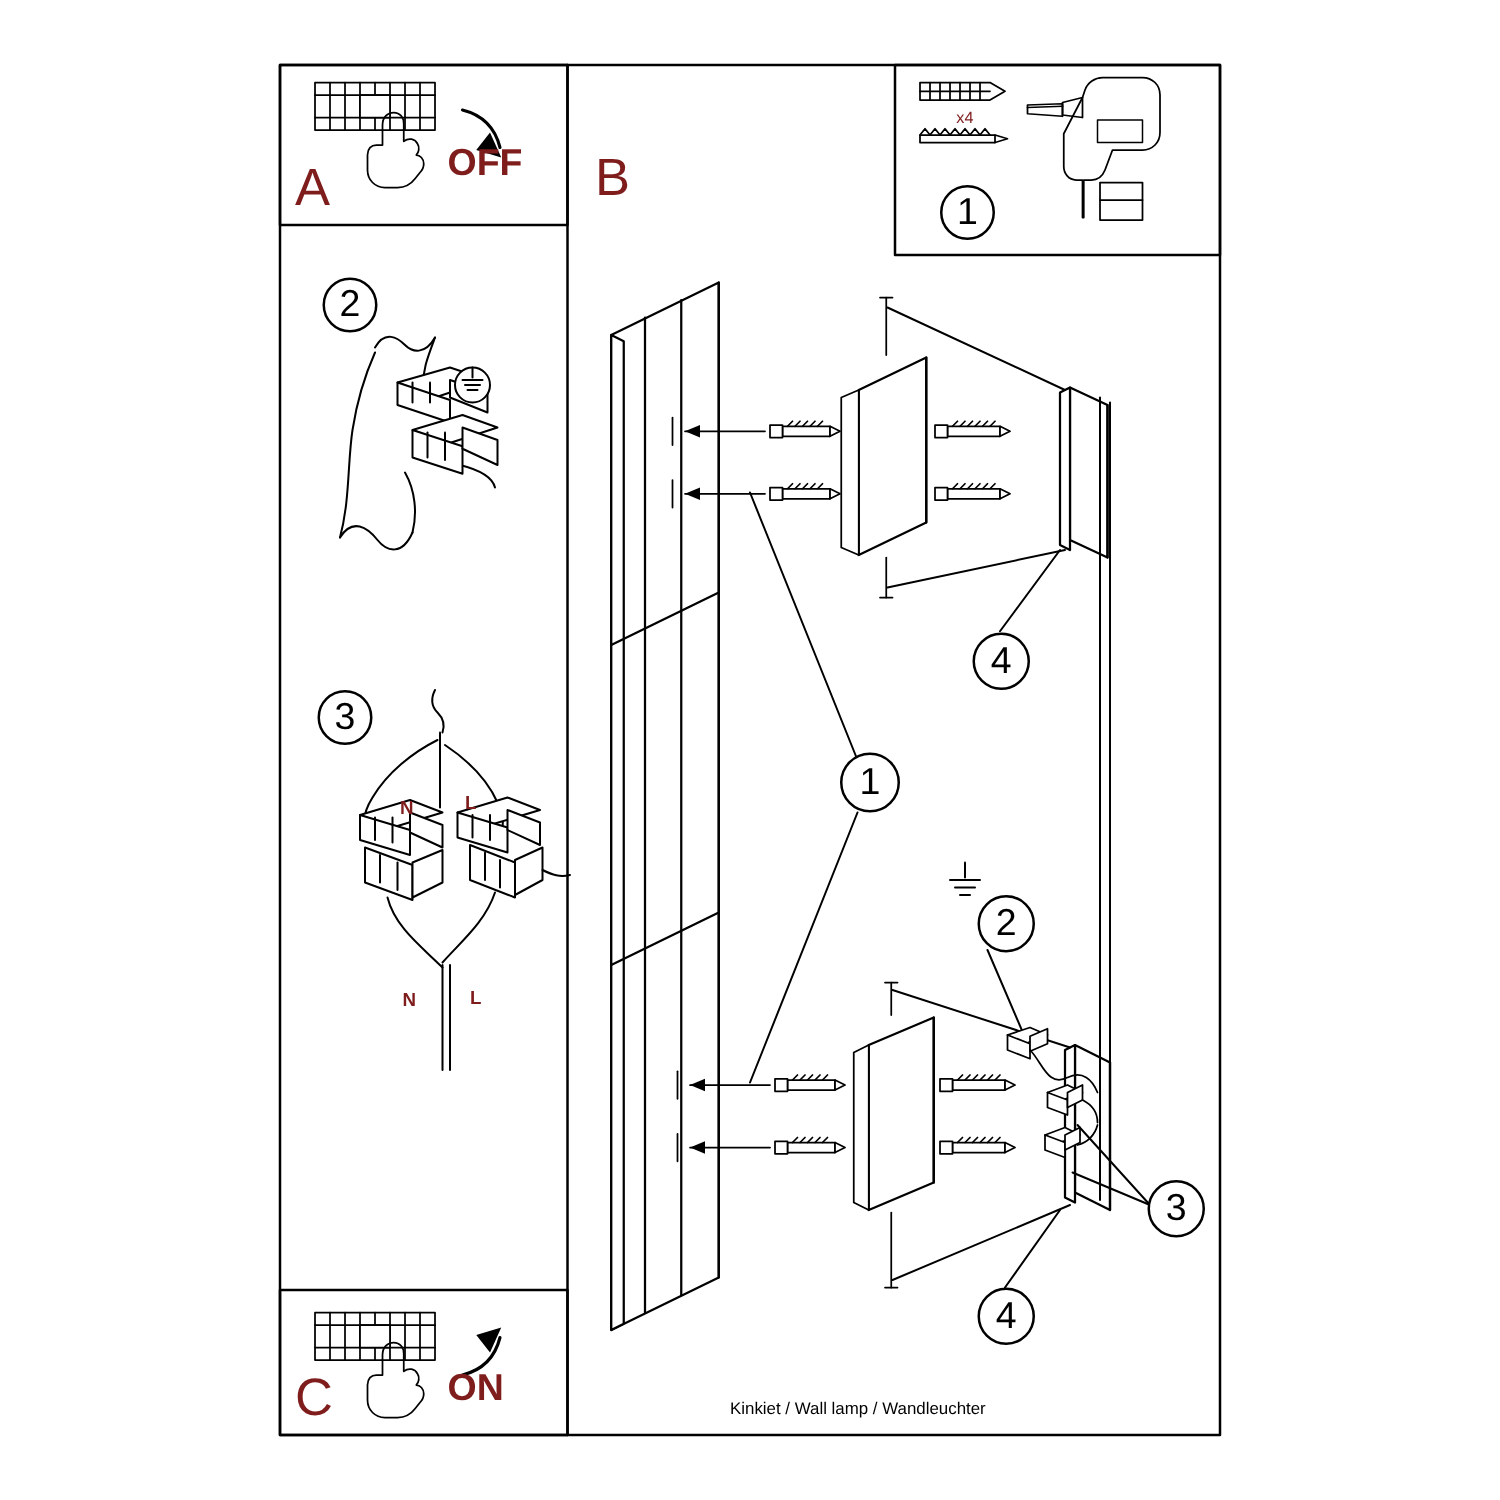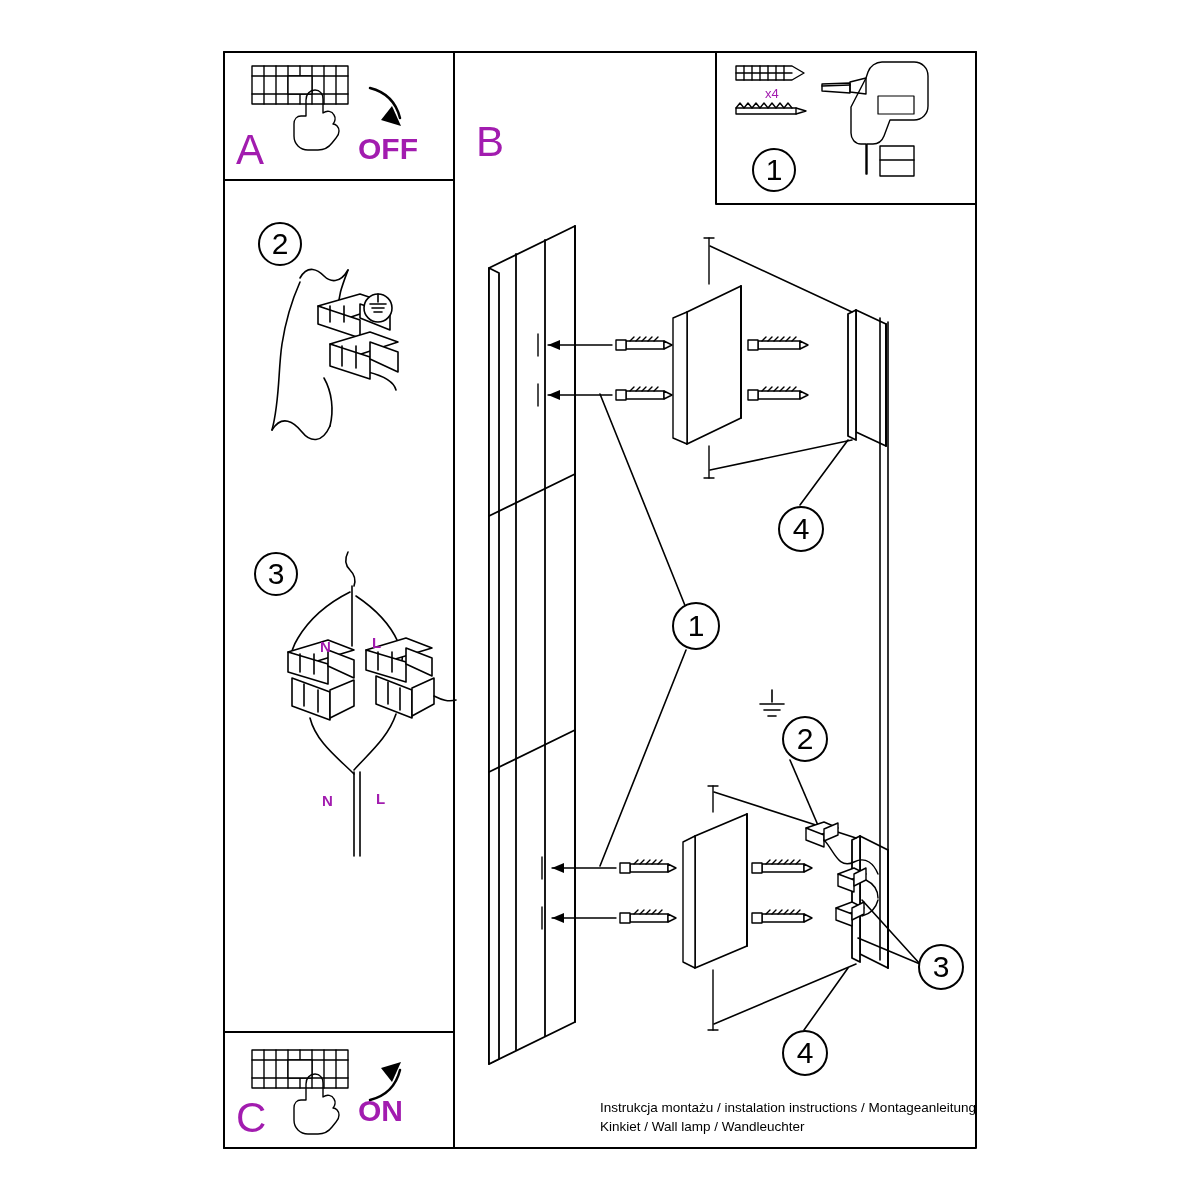--- a/index.html
+++ b/index.html
@@ -19,21 +19,21 @@
     position: absolute;
     left: 0; top: 0;
     width: 1200px;
     height: 1200px;
   }
   .abs { position: absolute; }
   svg { display: block; }
   .lbl {
     position: absolute;
     font-family: "Liberation Sans", sans-serif;
-    color: #a21caf;
+    color: #7f1d1d;
     white-space: nowrap;
   }
   .big-letter { font-size: 42px; font-weight: 400; }
   .onoff { font-size: 30px; font-weight: 700; }
   .num-circ {
     position: absolute;
     border: 2.5px solid #000;
     border-radius: 50%;
     display: flex;
     align-items: center;
@@ -335,21 +335,21 @@
 
         <path d="M824 840 c10 10 14 30 30 22 c12 -6 20 2 24 12"></path>
         <path d="M866 880 c8 4 12 10 12 18"></path>
         <path d="M862 916 c8 -2 14 -8 16 -16"></path>
       </g>
 
     </g>
   </svg>
 
   <div class="lbl big-letter" style="left:236px; top:126px;">A</div>
-  <div class="lbl onoff" style="left:358px; top:132px;">OFF</div>
+  <div class="lbl onoff" style="left:358px; top:114px;">OFF</div>
 
   <div class="lbl big-letter" style="left:476px; top:118px;">B</div>
 
   <div class="lbl big-letter" style="left:236px; top:1094px;">C</div>
   <div class="lbl onoff" style="left:358px; top:1094px;text-align:right;">ON</div>
 
   <div class="lbl tiny" style="left:765px; top:86px;">x4</div>
 
   <div class="num-circ" style="left:752px; top:148px; width:44px; height:44px;">1</div>
 
@@ -365,16 +365,15 @@
   <div class="num-circ" style="left:672px; top:602px; width:48px; height:48px;">1</div>
 
   <div class="num-circ" style="left:778px; top:506px; width:46px; height:46px;">4</div>
 
   <div class="num-circ" style="left:782px; top:716px; width:46px; height:46px;">2</div>
 
   <div class="num-circ" style="left:918px; top:944px; width:46px; height:46px;">3</div>
 
   <div class="num-circ" style="left:782px; top:1030px; width:46px; height:46px;">4</div>
 
-  <div class="footer-text" style="left:600px; top:1098px;">Instrukcja montażu / instalation instructions / Montageanleitung</div>
-  <div class="footer-text" style="left:600px; top:1117px;">Kinkiet / Wall lamp / Wandleuchter</div>
+  <div class="footer-text" style="left:584px; top:1117px;">Kinkiet / Wall lamp / Wandleuchter</div>
 
 </div>
 
 </body></html>

